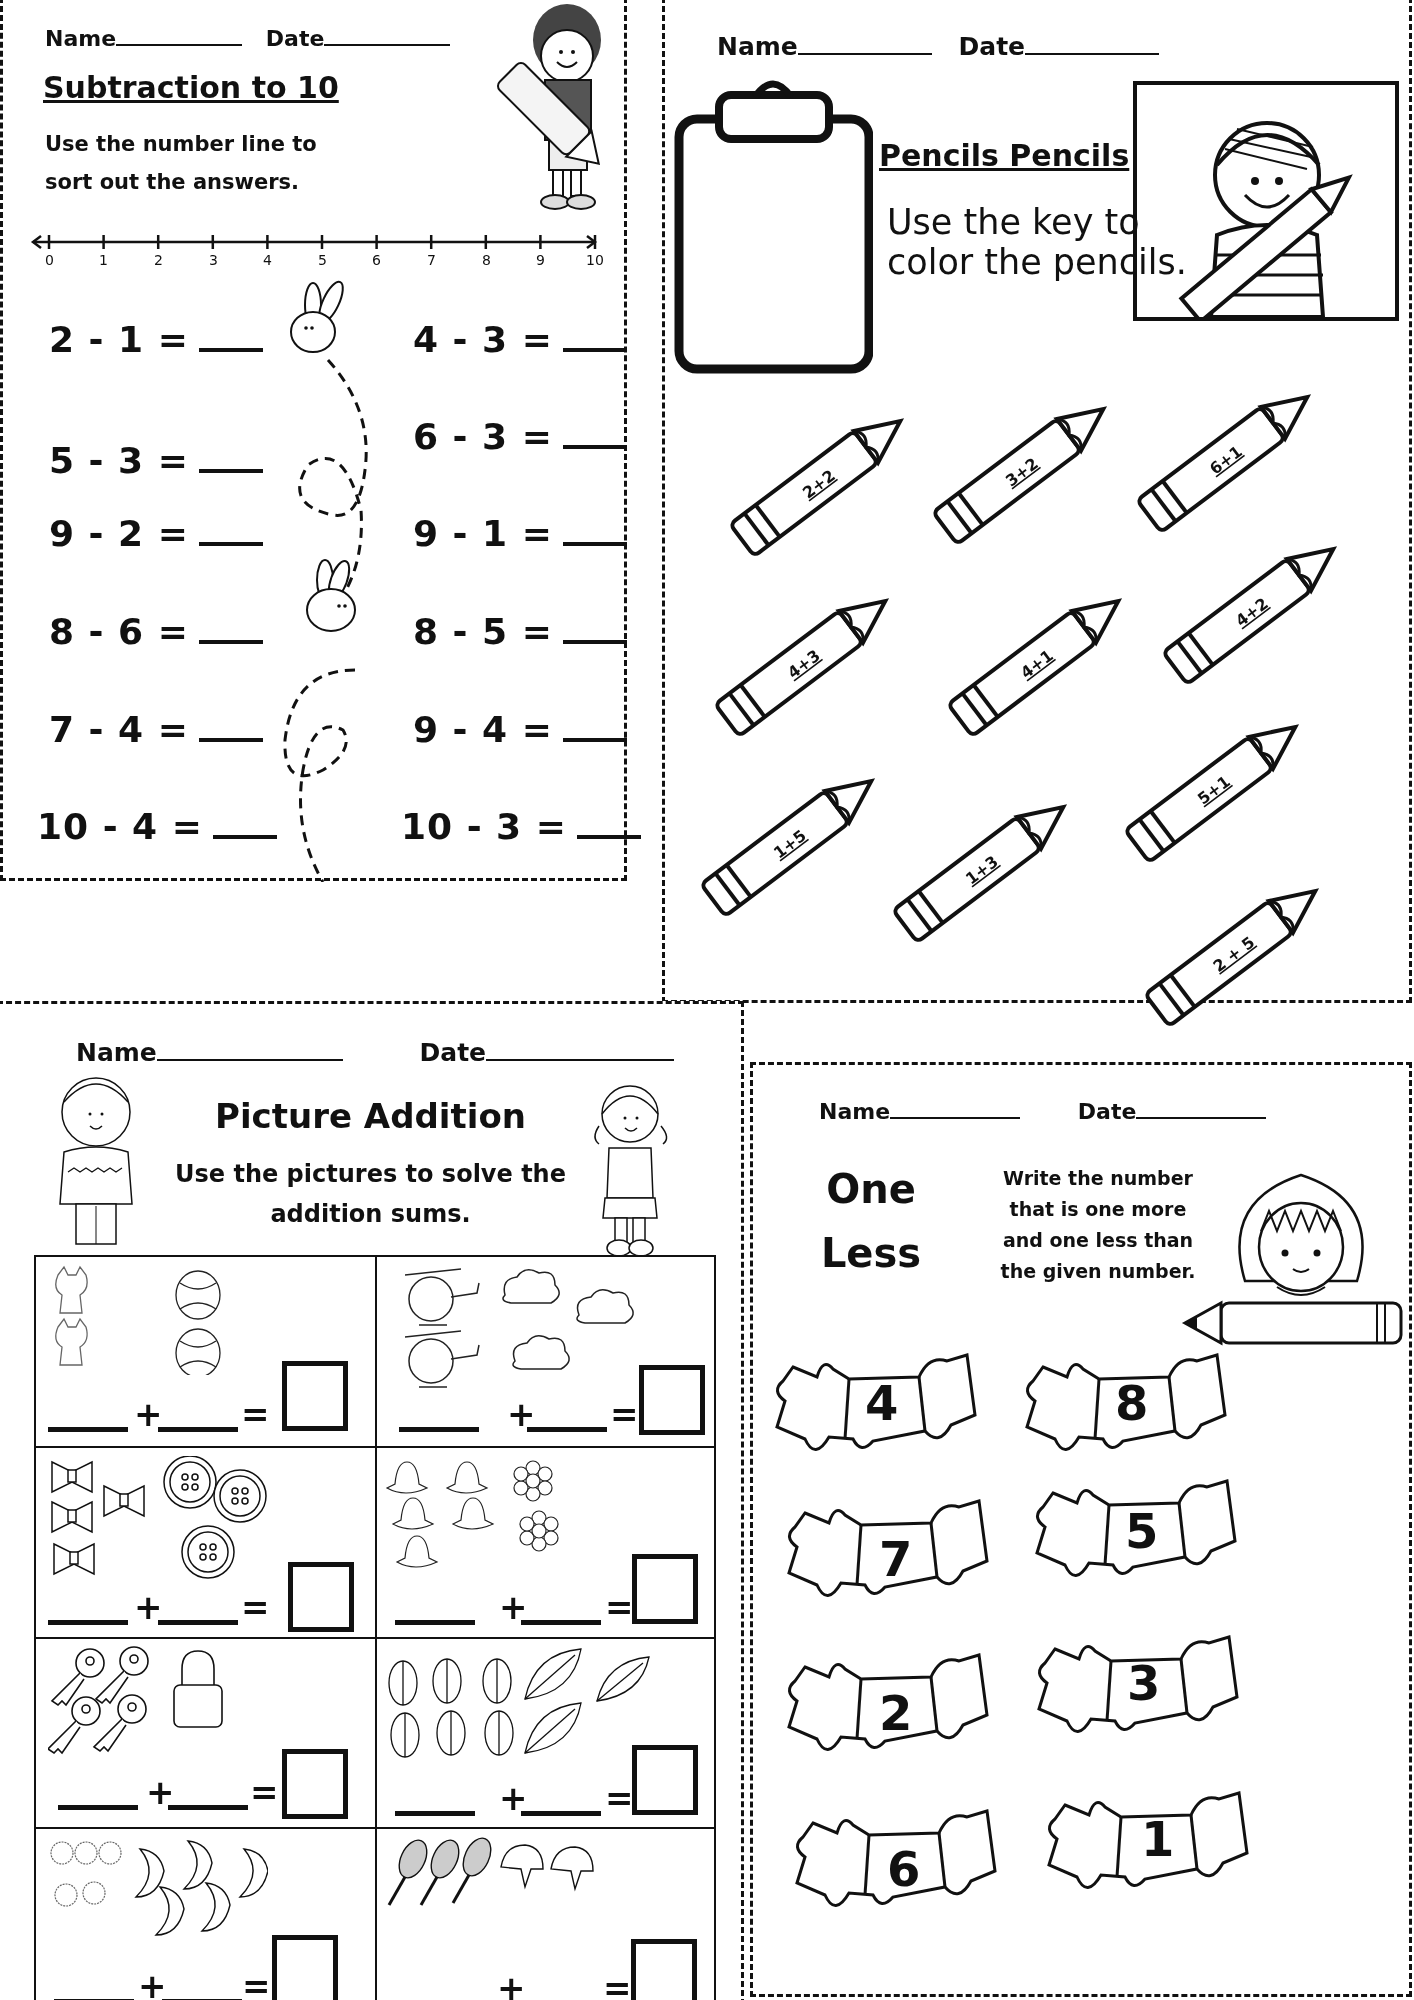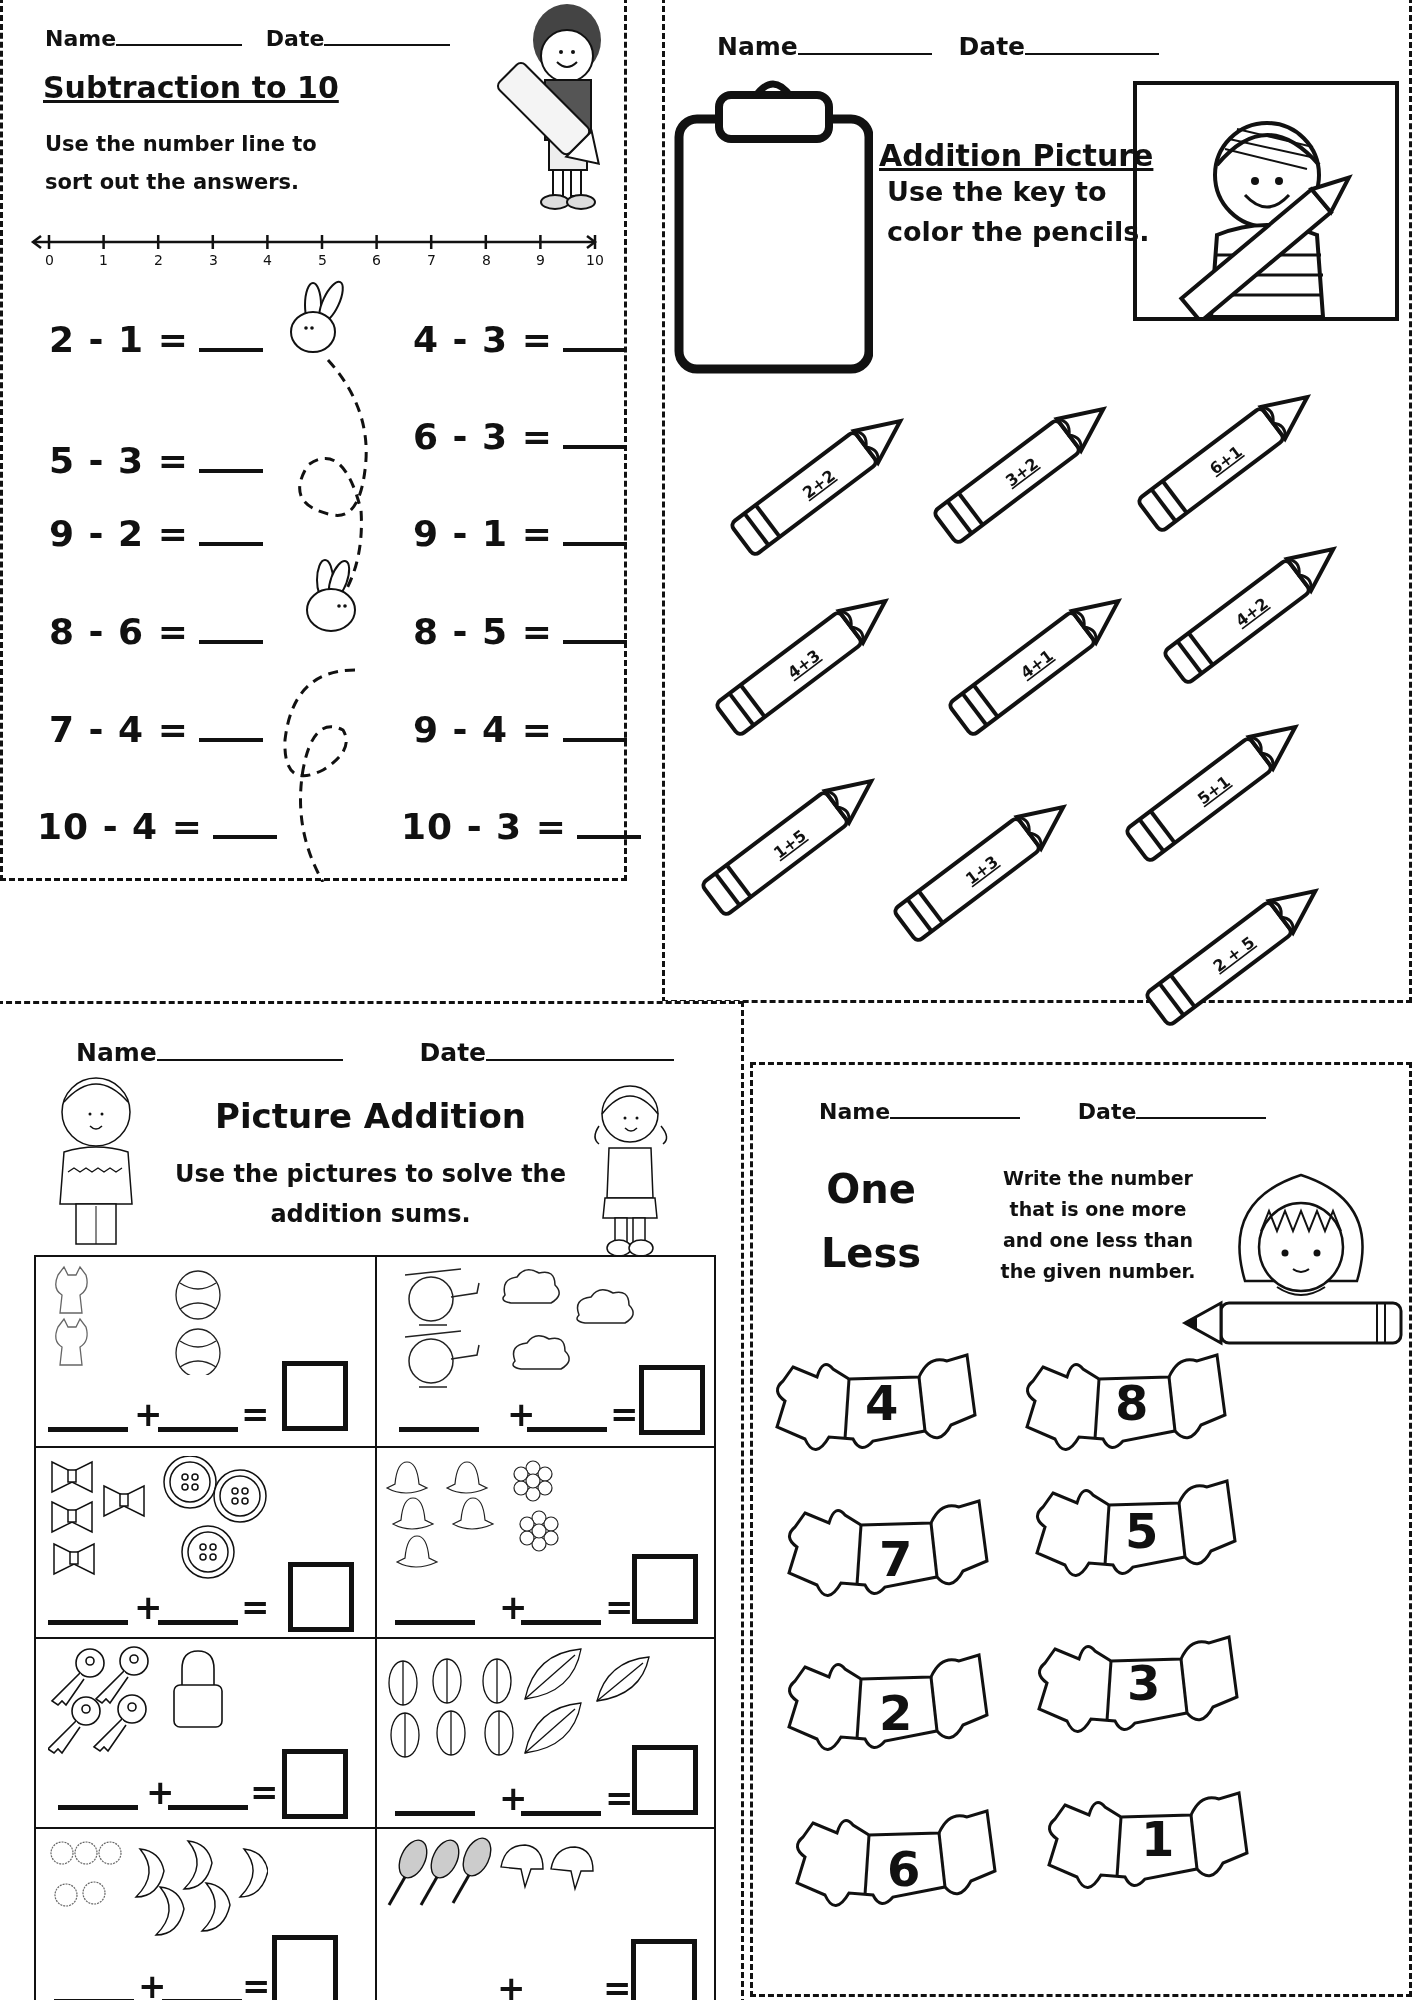--- a/index.html
+++ b/index.html
@@ -130,22 +130,22 @@
     <span style="margin-left:18px;">Date</span><span class="blank" style="width:134px;"></span>
   </div>
 
   <div class="abs" style="left:8px; top:75px; width:200px; height:300px;">
     <svg width="200" height="300" viewBox="0 0 200 300" style="position:absolute; left:0; top:0;">
       <rect x="6" y="44" width="190" height="250" rx="18" fill="#fff" stroke="#111" stroke-width="9"></rect>
       <rect x="46" y="20" width="110" height="44" rx="12" fill="#fff" stroke="#111" stroke-width="8"></rect>
       <path d="M82 22 Q100 -4 118 22" fill="none" stroke="#111" stroke-width="7"></path>
     </svg>
   </div>
-  <div class="abs title-u" style="left:214px; top:138px; font-size:30px;">Addition Picture</div>
-  <div class="abs" style="left:222px; top:172px; font-size:27px; line-height:40px; font-weight:bold; white-space:nowrap;">
+  <div class="abs title-u" style="left:214px; top:138px; font-size:30px;">Pencils Pencils</div>
+  <div class="abs" style="left:222px; top:202px; font-size:35px; line-height:40px; font-weight:normal; white-space:nowrap;">
     <div>Use the key to</div>
     <div>color the pencils.</div>
   </div>
 
   <div class="abs" style="left:468px; top:81px; width:266px; height:240px; border:4px solid #111; box-sizing:border-box;">
     <svg width="258" height="232" viewBox="0 0 258 232">
       <circle cx="130" cy="90" r="52" fill="#fff" stroke="#111" stroke-width="4"></circle>
       <path d="M80 80 Q130 20 182 80" fill="none" stroke="#111" stroke-width="4"></path>
       <path d="M88 64 L170 84 M92 54 L174 72 M100 44 L176 62" stroke="#111" stroke-width="2"></path>
       <circle cx="118" cy="96" r="4" fill="#111"></circle>

